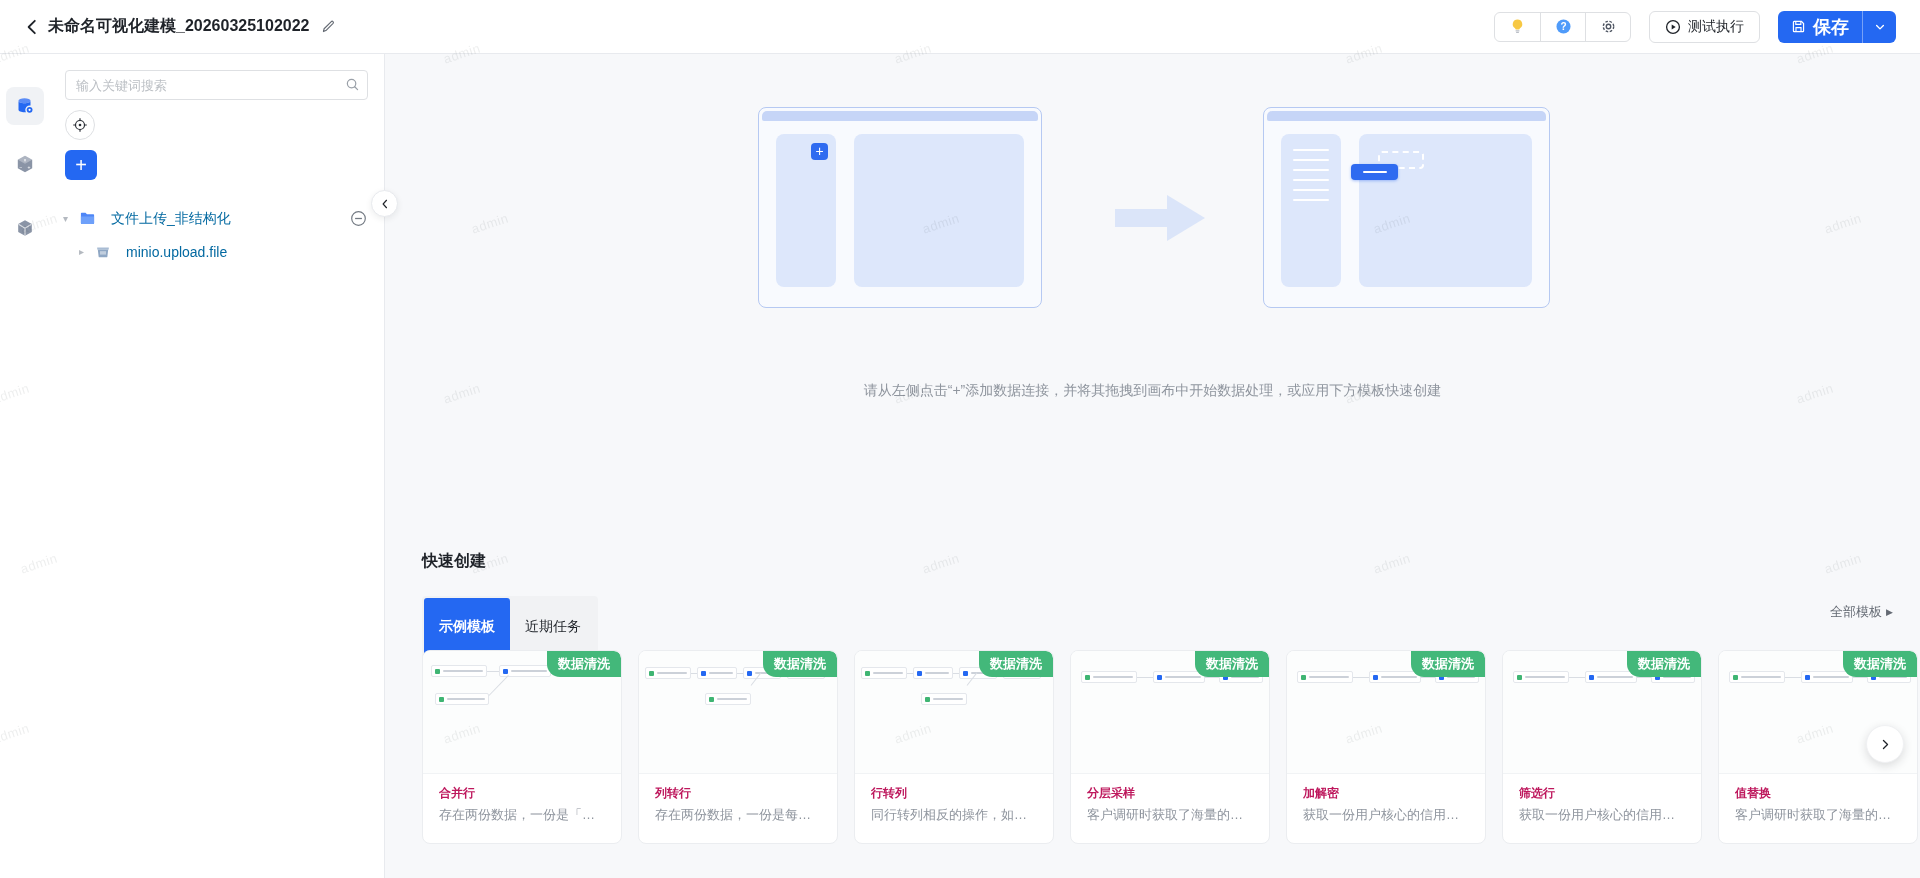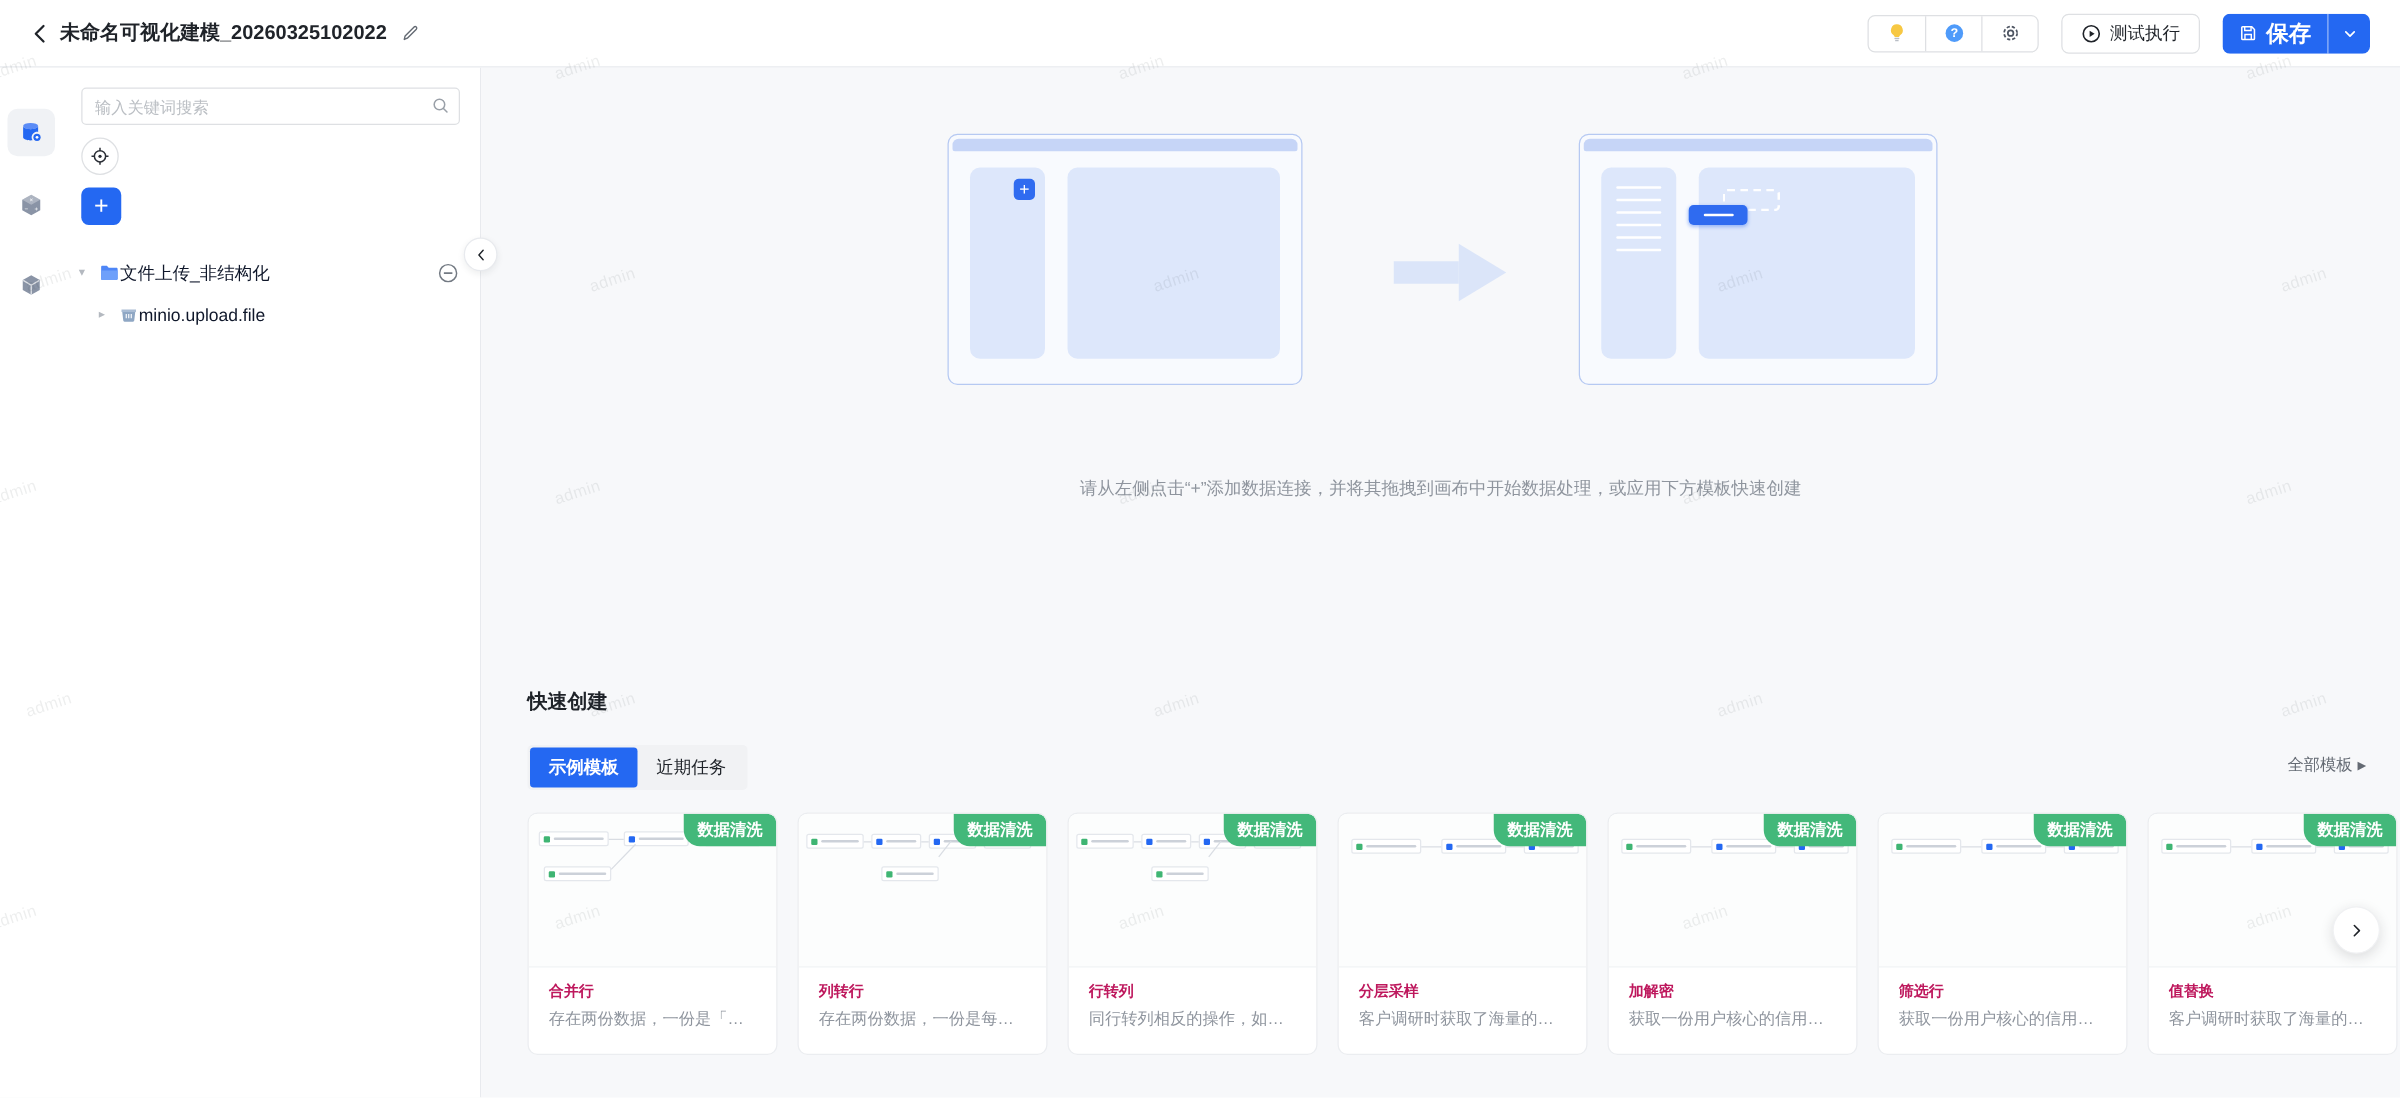--- a/index.html
+++ b/index.html
@@ -51,21 +51,21 @@
   .btn-locate { width:30px; height:30px; flex:none; border:1px solid #dee0e3; border-radius:50%; background:#fff;
                 display:flex; align-items:center; justify-content:center; cursor:pointer; }
   .btn-add { width:32px; height:30px; flex:none; border:none; border-radius:6px; background:#2468f2; color:#fff;
              font-size:20px; line-height:28px; cursor:pointer; }
 
   .tree { margin-top:22px; }
   .trow { display:flex; align-items:center; height:33px; padding-left:14px; cursor:pointer; }
   .trow.child { padding-left:30px; }
   .caret { width:14px; font-size:10px; color:#b4b9c0; flex:none; }
   .ticon { margin-left:2px; display:flex; align-items:center; flex:none; }
-  .tlabel { margin-left:0; font-size:14px; color:#0f172a; white-space:nowrap; }
+  .tlabel { margin-left:15px; font-size:14px; color:#0369a1; white-space:nowrap; }
   .tminus { margin-left:auto; margin-right:17px; display:flex; align-items:center; background:none; border:none; cursor:pointer; }
 
   .collapse-btn { position:absolute; top:136px; right:-14px; width:27px; height:27px; border-radius:50%;
                   background:#fff; border:1px solid #e8eaee; box-shadow:0 2px 6px rgba(31,35,41,.08);
                   display:flex; align-items:center; justify-content:center; cursor:pointer; z-index:20; }
 
   
   .canvas { flex:1; position:relative; background:#f7f8fa; overflow:hidden; }
 
   .frame { position:absolute; border:1px solid #b6c9f2; border-radius:8px; background:#f8fafe; }
@@ -87,21 +87,21 @@
   .illu-arrow .bar { position:absolute; left:0; top:14px; width:52px; height:18px; background:#dbe5f9; }
   .illu-arrow .head { position:absolute; left:52px; top:0; width:0; height:0;
                       border-left:38px solid #dbe5f9; border-top:23px solid transparent; border-bottom:23px solid transparent; }
 
   .hint { position:absolute; top:328px; left:0; right:0; text-align:center; font-size:14px; color:#8f959e; }
 
   .quick-create { position:absolute; left:37px; right:0; top:497px; }
   .qc-title { font-size:16px; font-weight:700; color:#1f2329; }
   .tabs-row { position:relative; margin-top:24px; height:32px; }
   .tabs { display:inline-flex; background:#f1f2f4; border-radius:4px; padding:2px; }
-  .tab { border:none; background:none; font-size:14px; color:#1f2329; padding:7px 15px; border-radius:3px;
+  .tab { border:none; background:none; font-size:14px; color:#1f2329; padding:20px 15px; border-radius:3px;
          cursor:pointer; font-family:inherit; white-space:nowrap; }
   .tab.active { background:#2468f2; color:#fff; font-weight:700; }
   .all-templates { position:absolute; right:27px; top:7px; font-size:13px; color:#646a73; background:none; border:none;
                    cursor:pointer; display:flex; align-items:center; gap:4px; font-family:inherit; }
   .all-templates .arr { font-size:9px; }
 
   .cards { display:flex; gap:16px; margin-top:22px; }
   .card { width:200px; height:194px; flex:none; background:#fff; border:1px solid #ebedf0; border-radius:8px;
           overflow:hidden; cursor:pointer; position:relative; }
   .thumb { position:relative; height:123px; background:#fcfdfd; border-bottom:1px solid #f1f3f5; }

